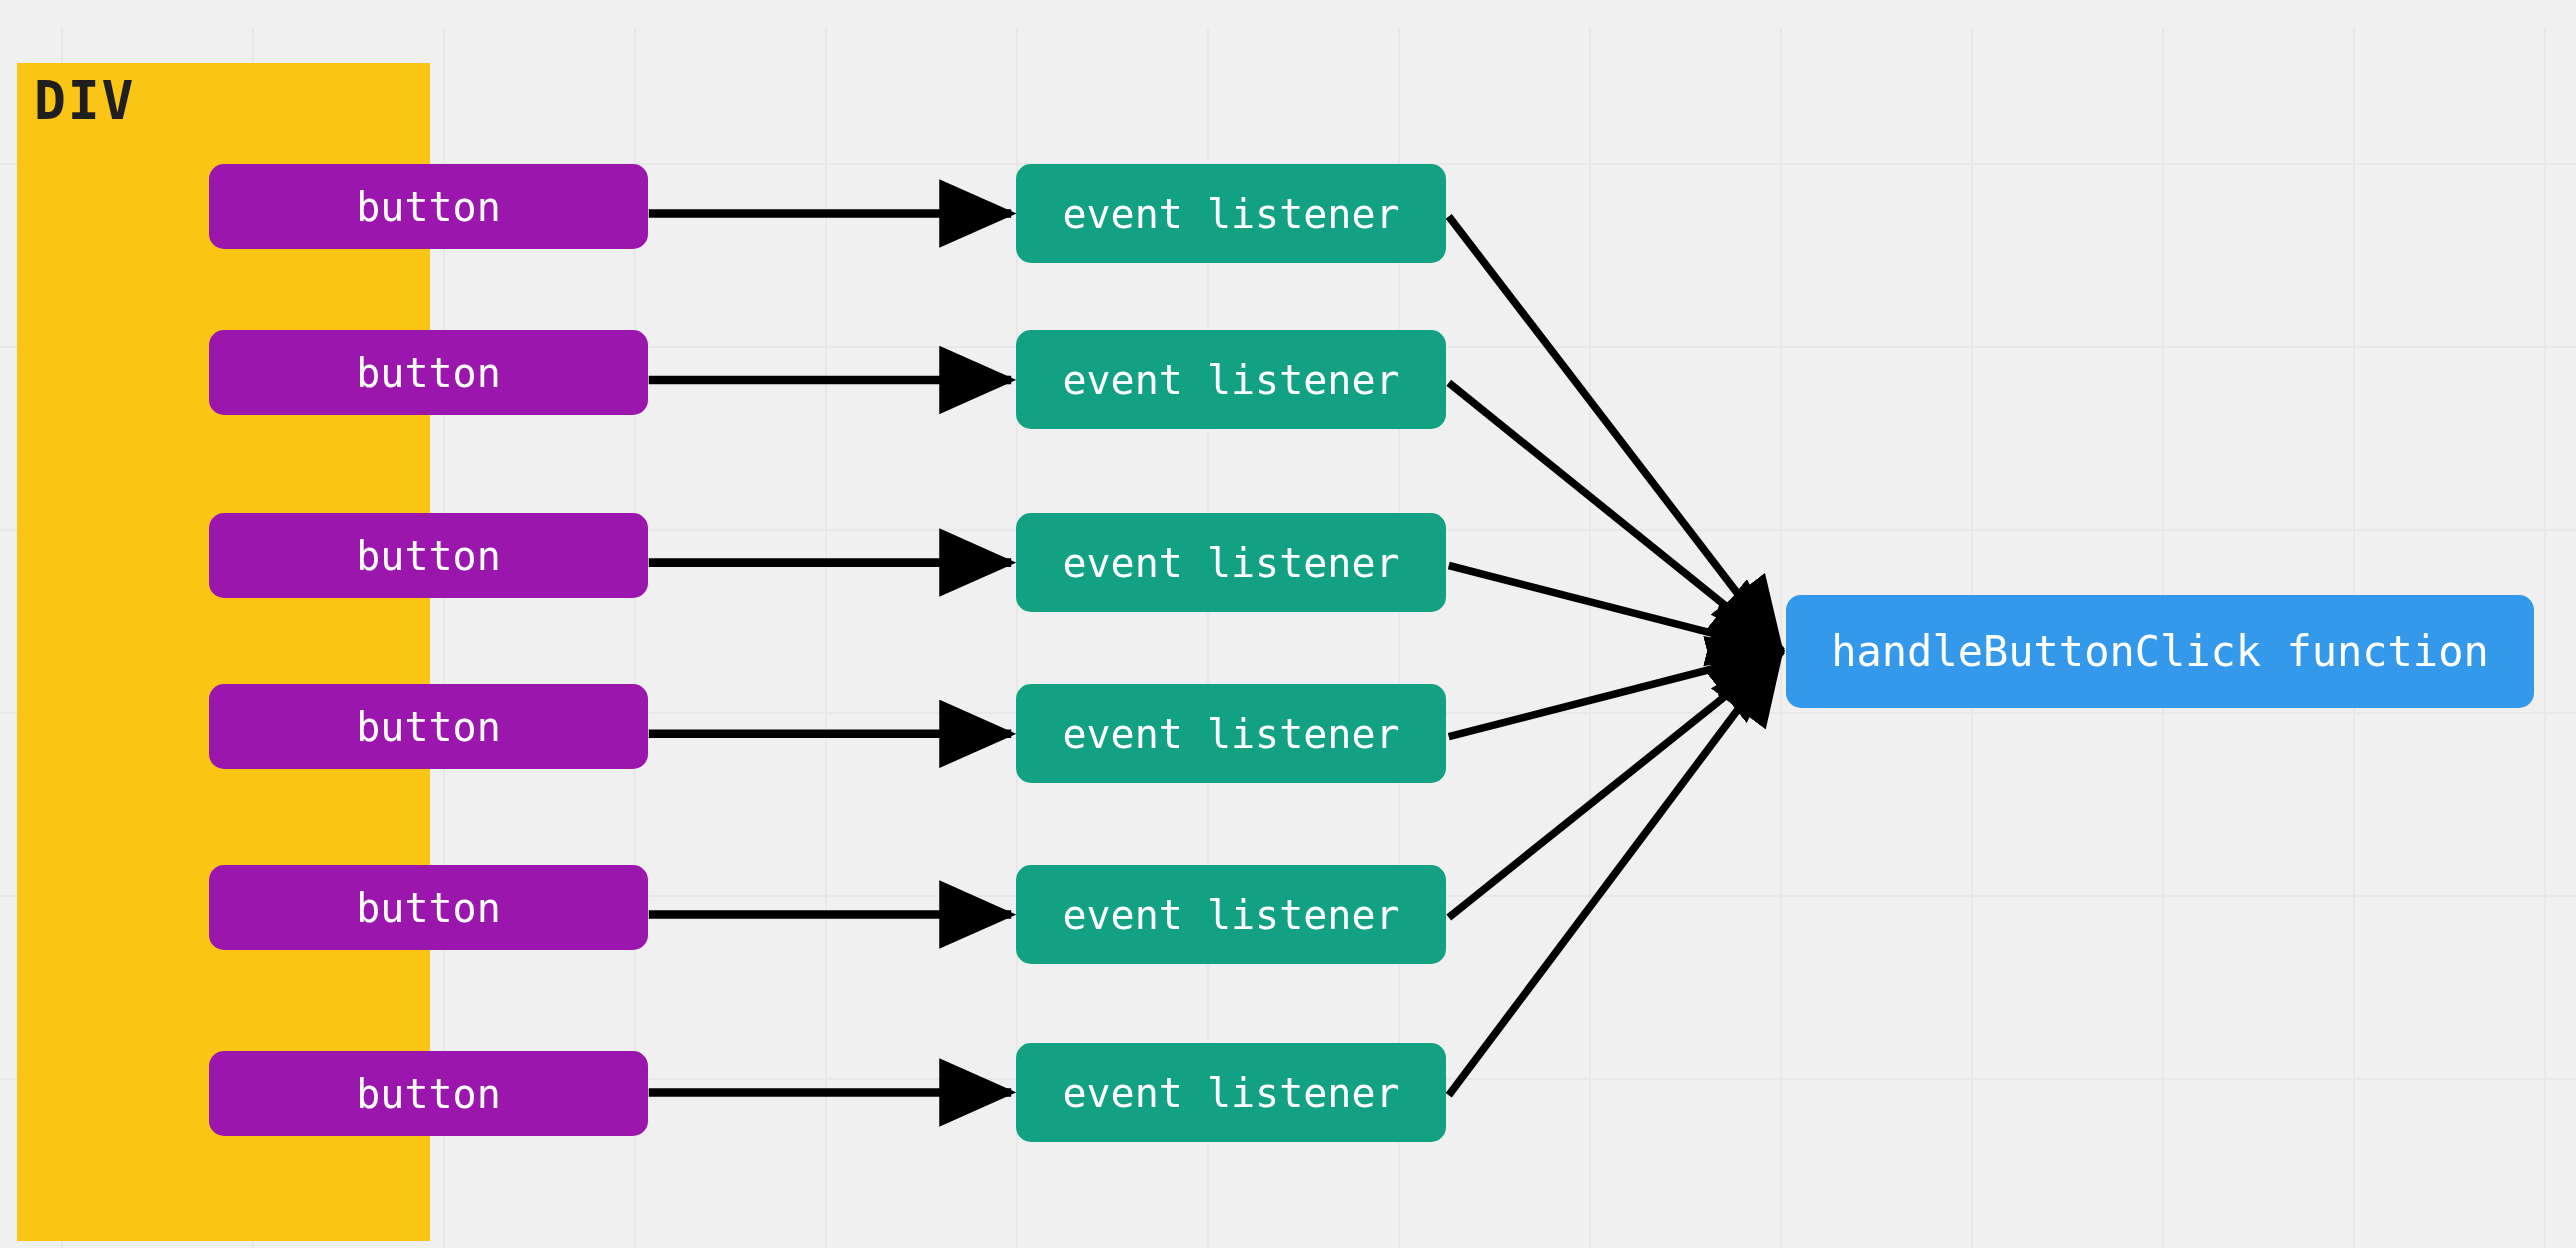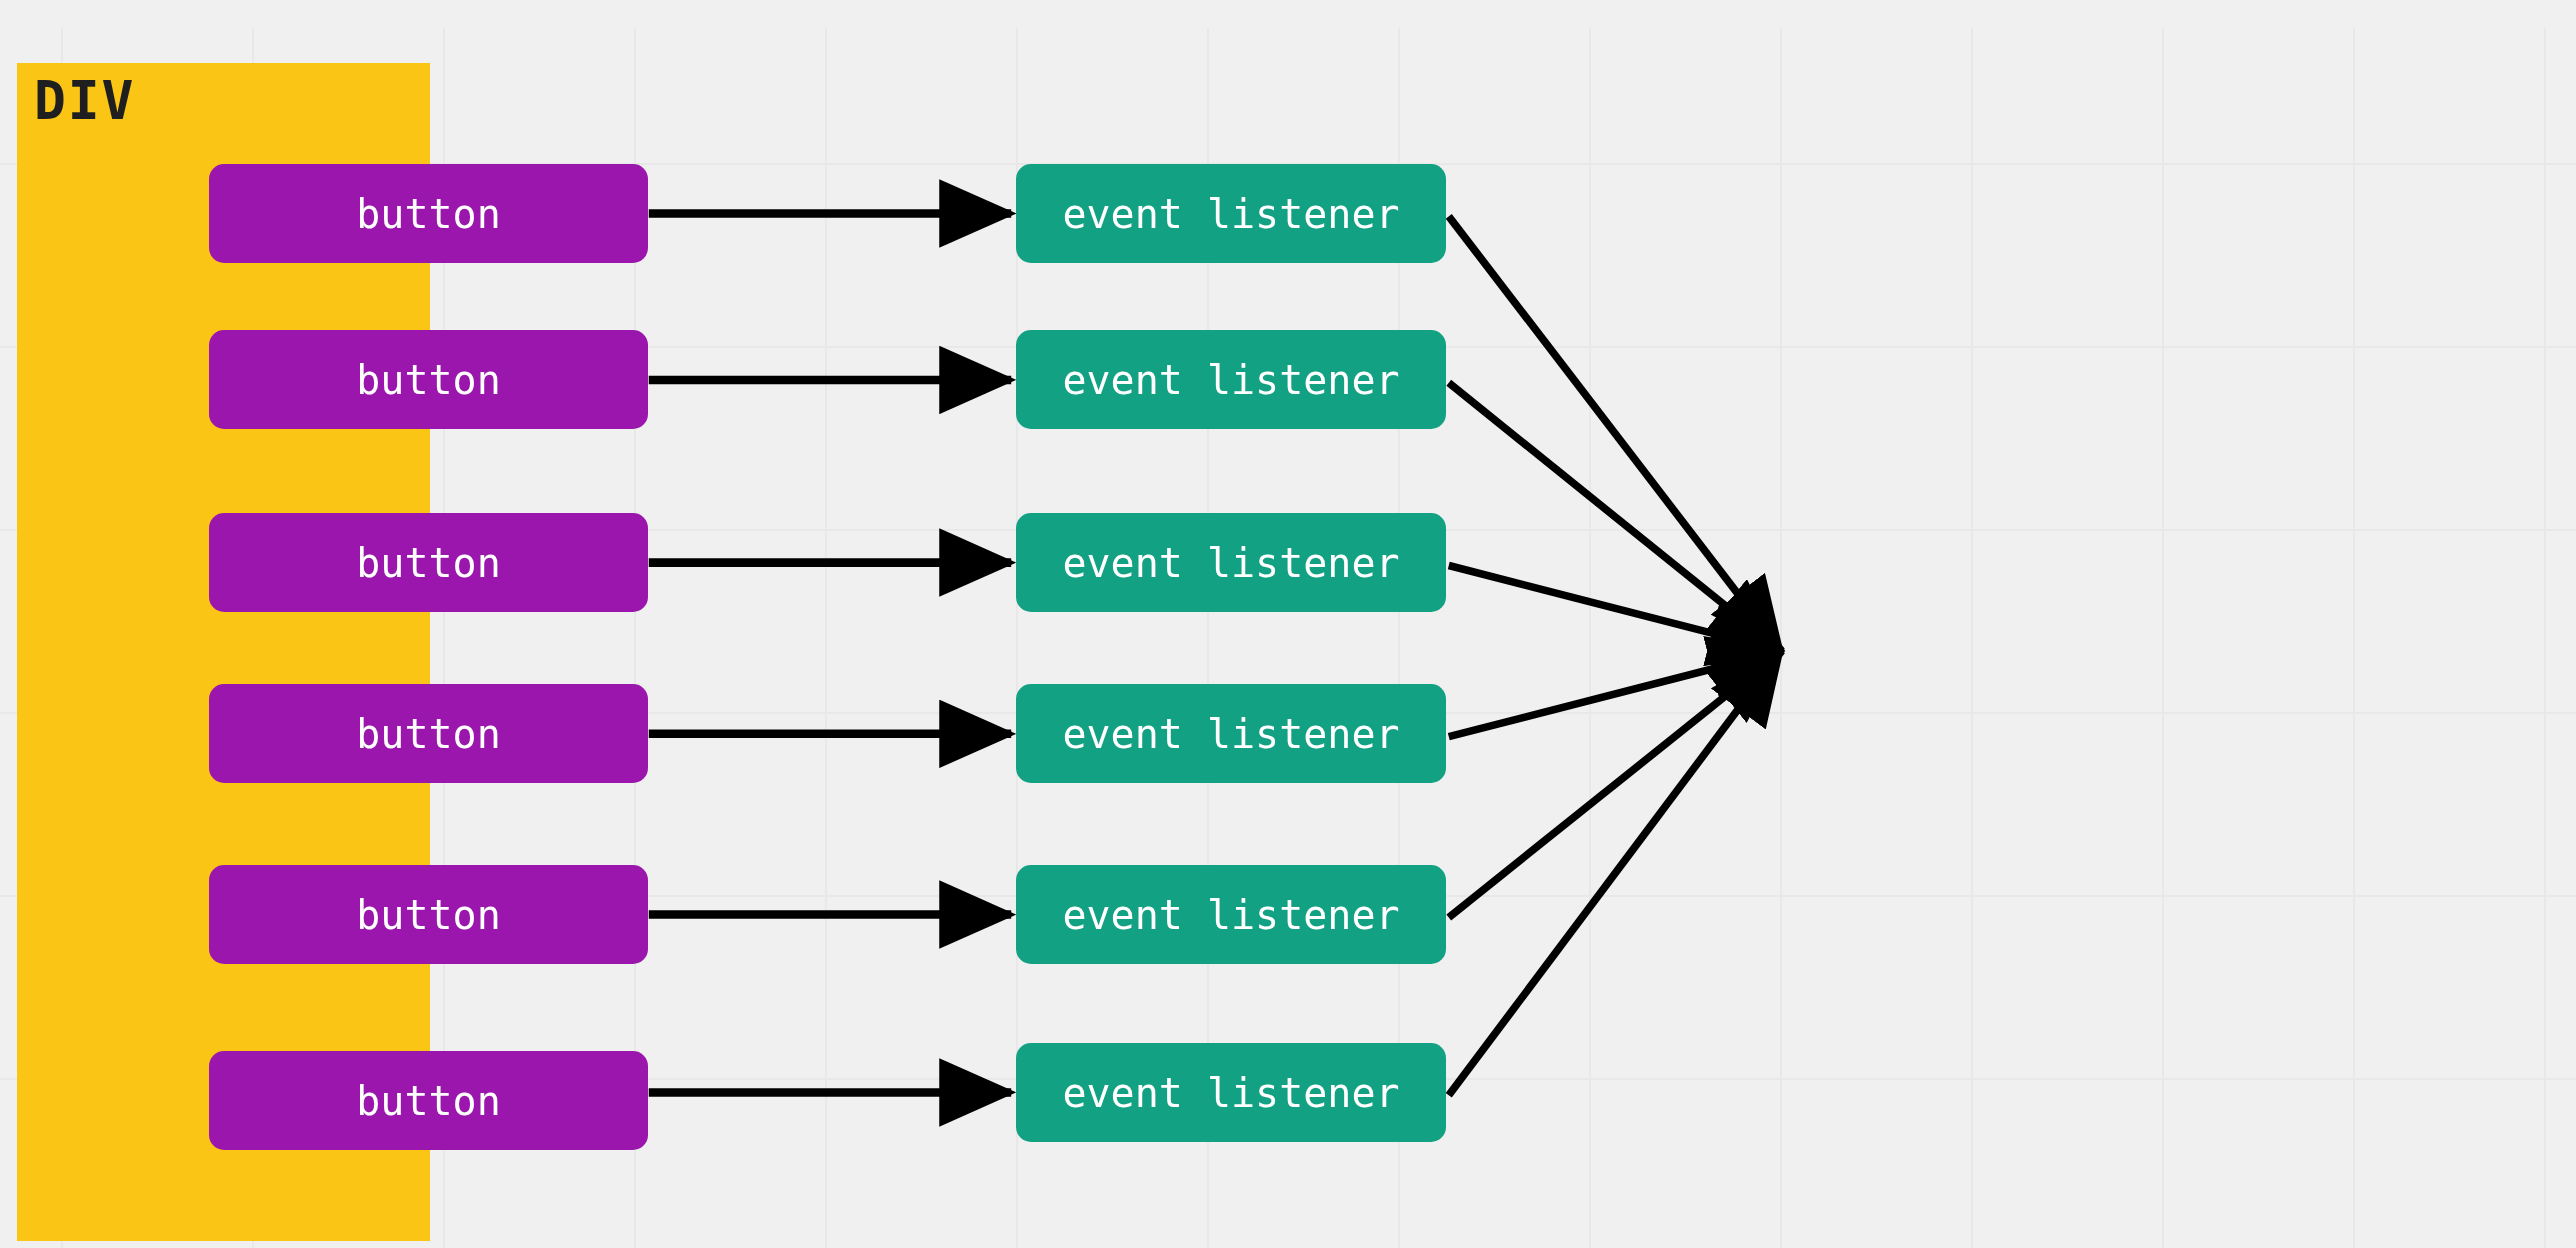--- a/index.html
+++ b/index.html
@@ -53,21 +53,21 @@
     display: flex;
     align-items: center;
     justify-content: center;
     box-sizing: border-box;
     color: #ffffff;
     font-family: "DejaVu Sans Mono", "Liberation Mono", monospace;
     white-space: nowrap;
   }
   .node-button {
     width: 439px;
-    height: 99px;
+    height: 85px;
     left: 209px;
     background: #9a16ad;
     border-radius: 15px;
     font-size: 40px;
   }
   .node-listener {
     width: 430px;
     height: 99px;
     left: 1016px;
     background: #12a182;
@@ -150,15 +150,18 @@
   <div class="node node-listener" style="top:656px">
       <span>event listener</span>
     </div>
   <div class="node node-listener" style="top:837px">
       <span>event listener</span>
     </div>
   <div class="node node-listener" style="top:1015px">
       <span>event listener</span>
     </div>
 
+  <div class="node node-function">
+      <span>handleButtonClick function</span>
+    </div>
 
 </div>
 
 
 </body></html>

